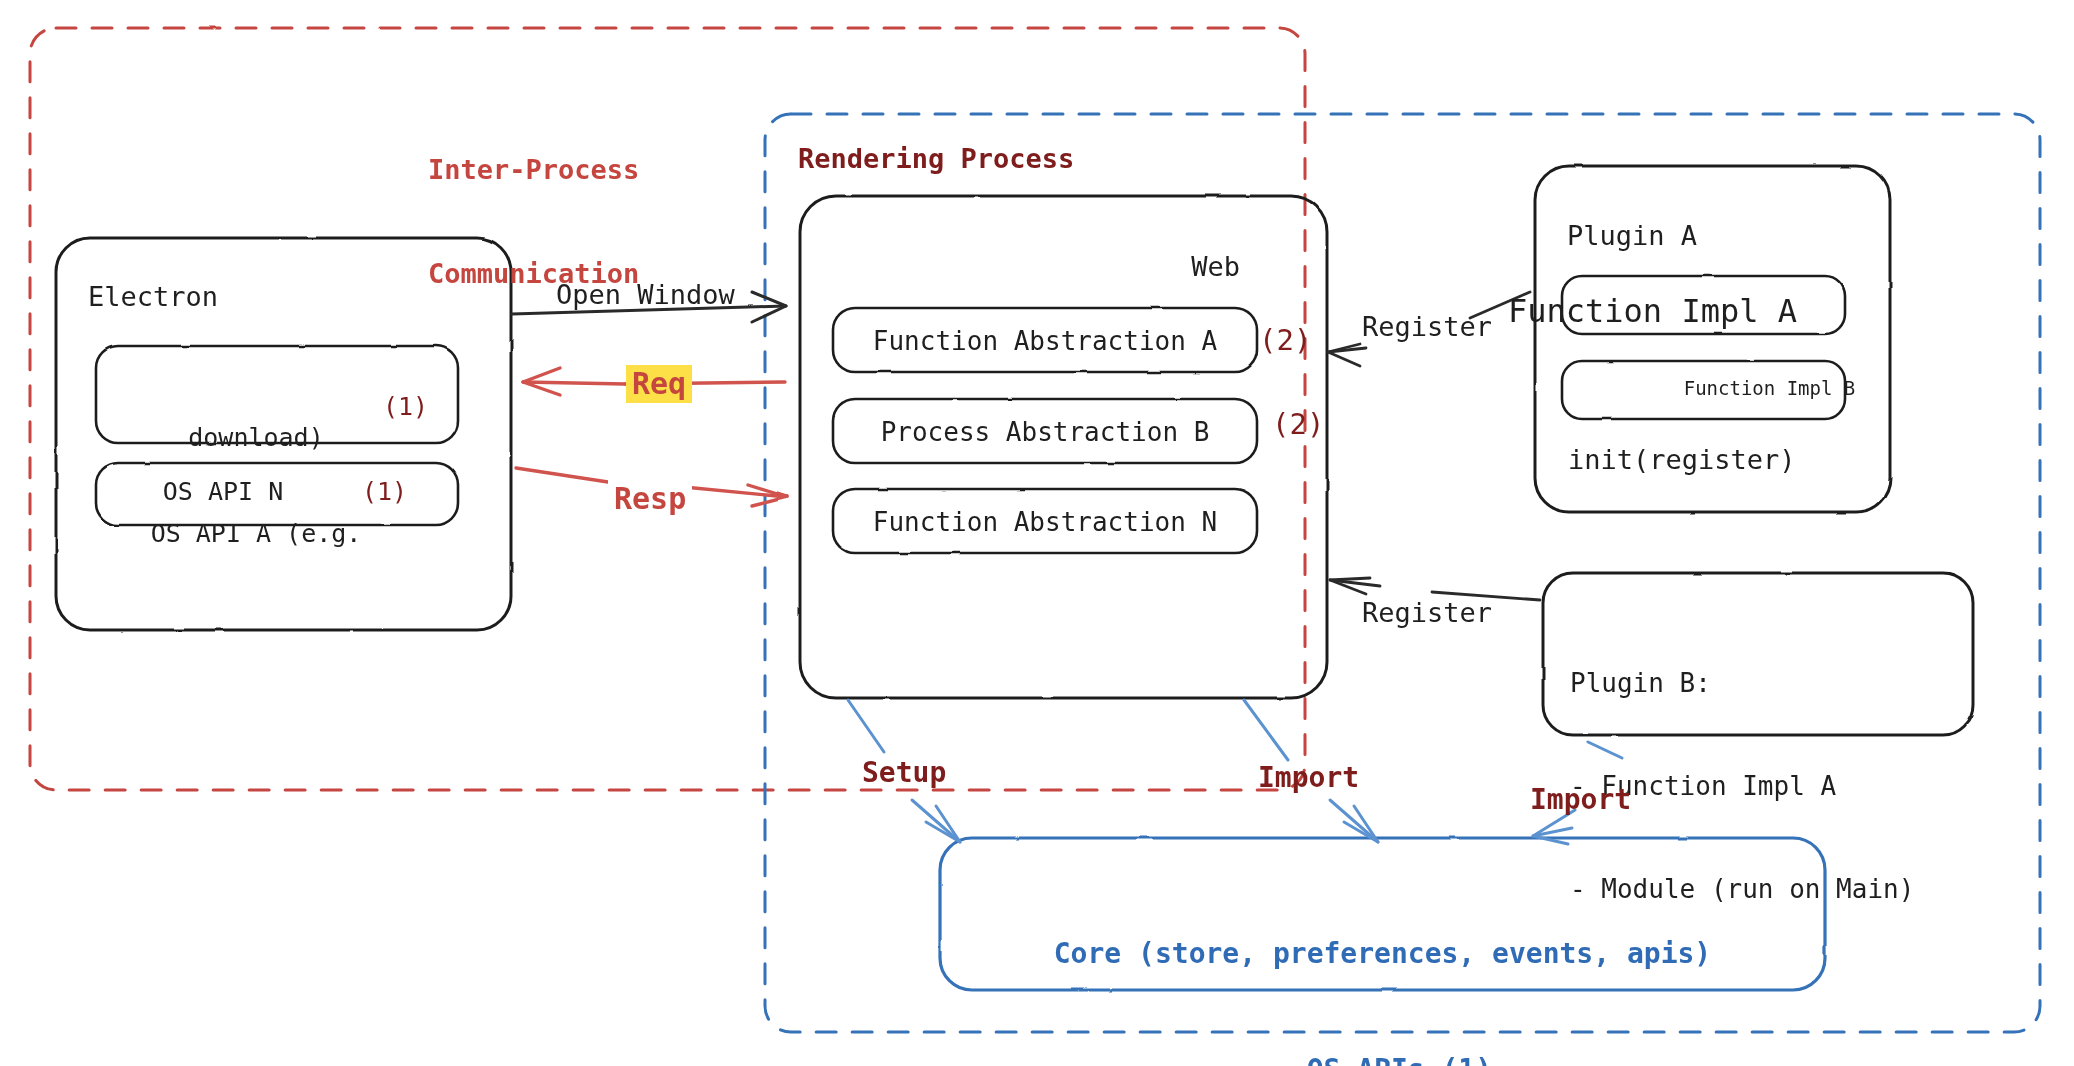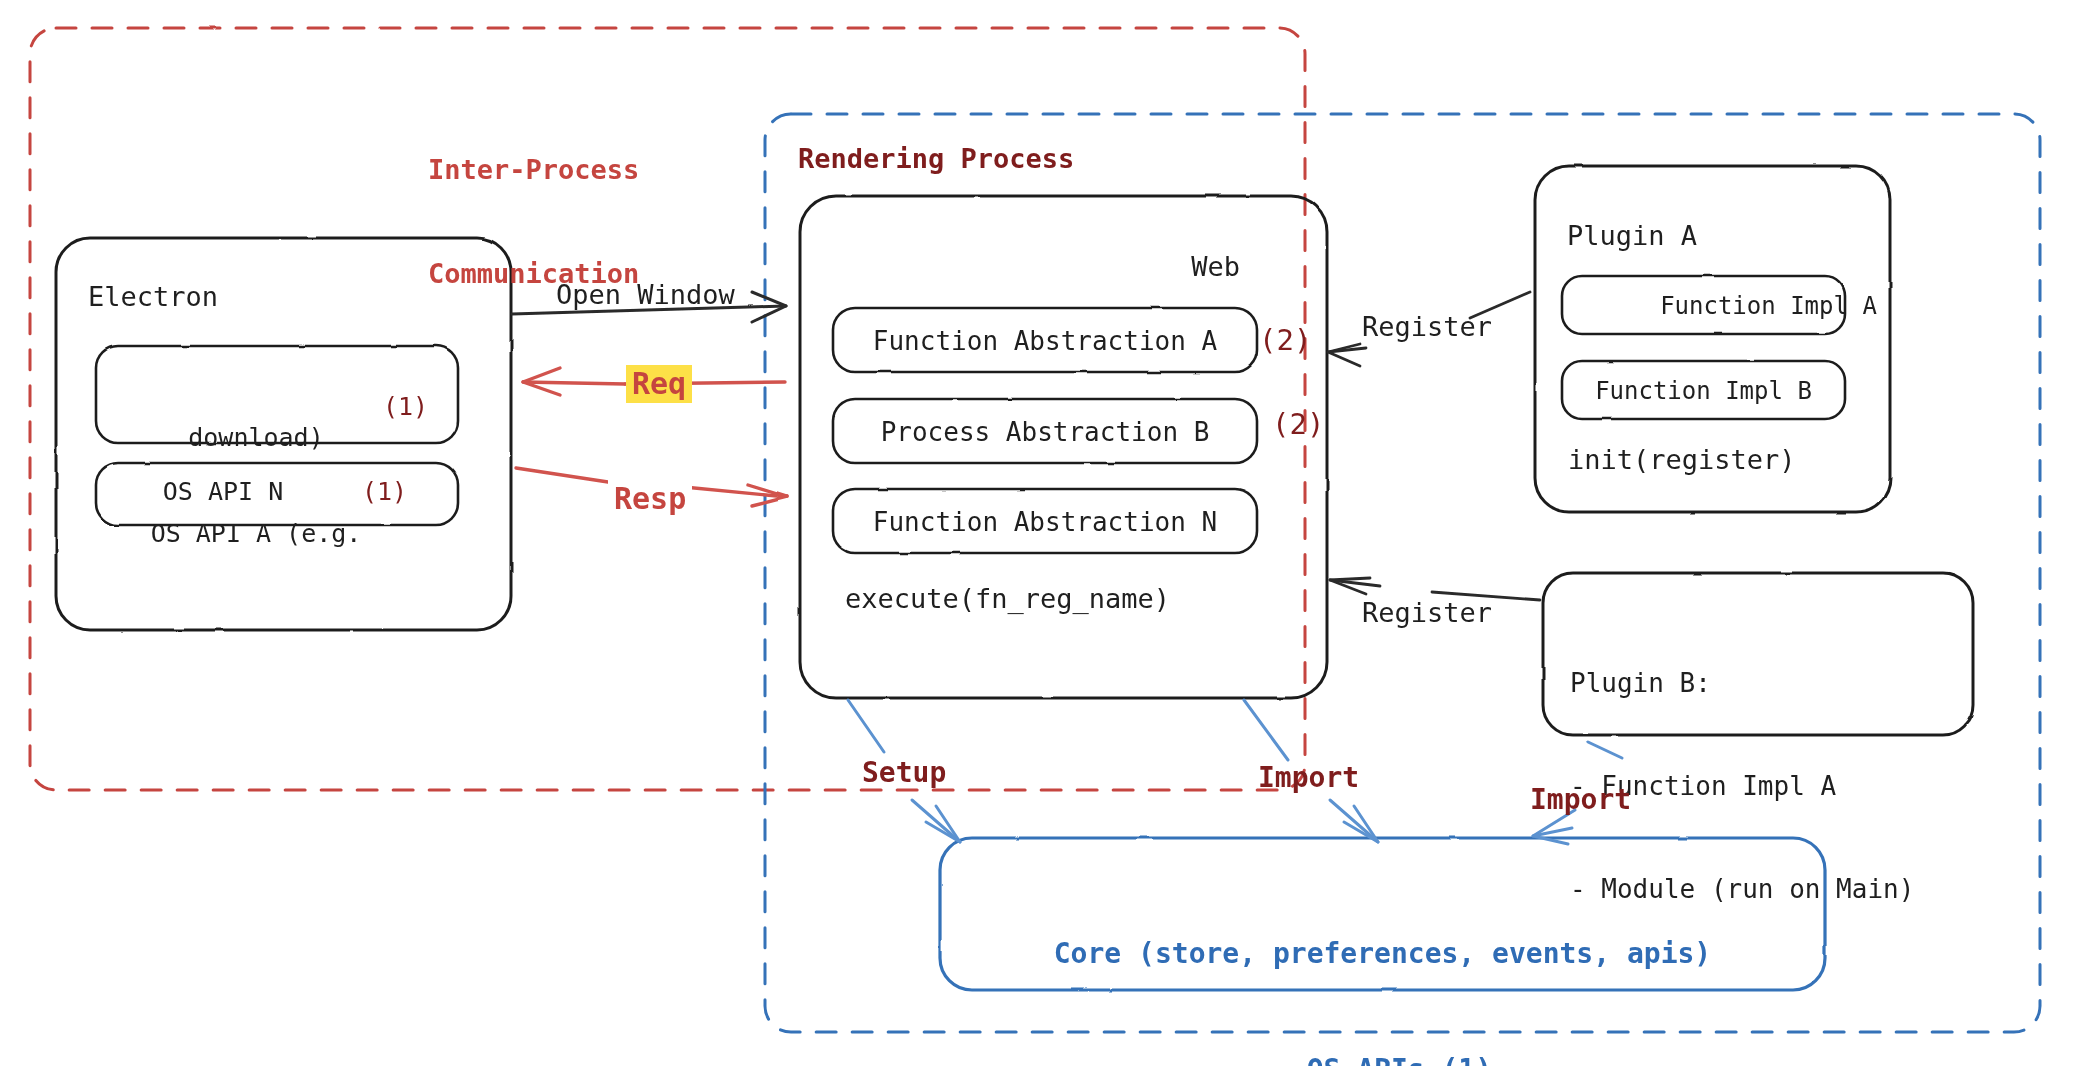--- a/index.html
+++ b/index.html
@@ -151,25 +151,24 @@
   <div class="txt center" style="left:800px; top:250px; width:440px; font-size:27px;text-align:right;">Web</div>
 
   <div class="txt center" style="left:833px; top:325px; width:424px; font-size:26px;">Function Abstraction A</div>
   <div class="txt c-blue" style="left:1259px; top:322px; font-size:29px;">(2)</div>
 
   <div class="txt center" style="left:833px; top:416px; width:424px; font-size:26px;">Process Abstraction B</div>
   <div class="txt c-blue" style="left:1272px; top:406px; font-size:29px;">(2)</div>
 
   <div class="txt center" style="left:833px; top:506px; width:424px; font-size:26px;">Function Abstraction N</div>
 
-  <div class="txt" style="left:845px; top:582px; font-size:27px;">execute(fn_reg_name)</div>
 
   <div class="txt" style="left:1567px; top:219px; font-size:27px;">Plugin A</div>
-  <div class="txt center" style="left:1650px; top:291px; width:237px; font-size:24px;">Function Impl A</div>
-  <div class="txt center" style="left:1562px; top:376px; width:283px; font-size:24px;">Function Impl B</div>
+  <div class="txt center" style="left:1508px; top:291px; width:237px; font-size:32px;">Function Impl A</div>
+  <div class="txt center" style="left:1628px; top:376px; width:283px; font-size:19px;">Function Impl B</div>
   <div class="txt" style="left:1568px; top:443px; font-size:27px;">init(register)</div>
 
   <div class="txt" style="left:1570px; top:597px; font-size:26px; line-height:1.32;">
     <div>Plugin B:</div>
     <div>- Function Impl A</div>
     <div>- Module (run on Main)</div>
   </div>
 
   <div class="txt c-blue2 center" style="left:940px; top:858px; width:885px; font-size:28px; font-weight:700; line-height:1.38;">
     <div>Core (store, preferences, events, apis)</div>

